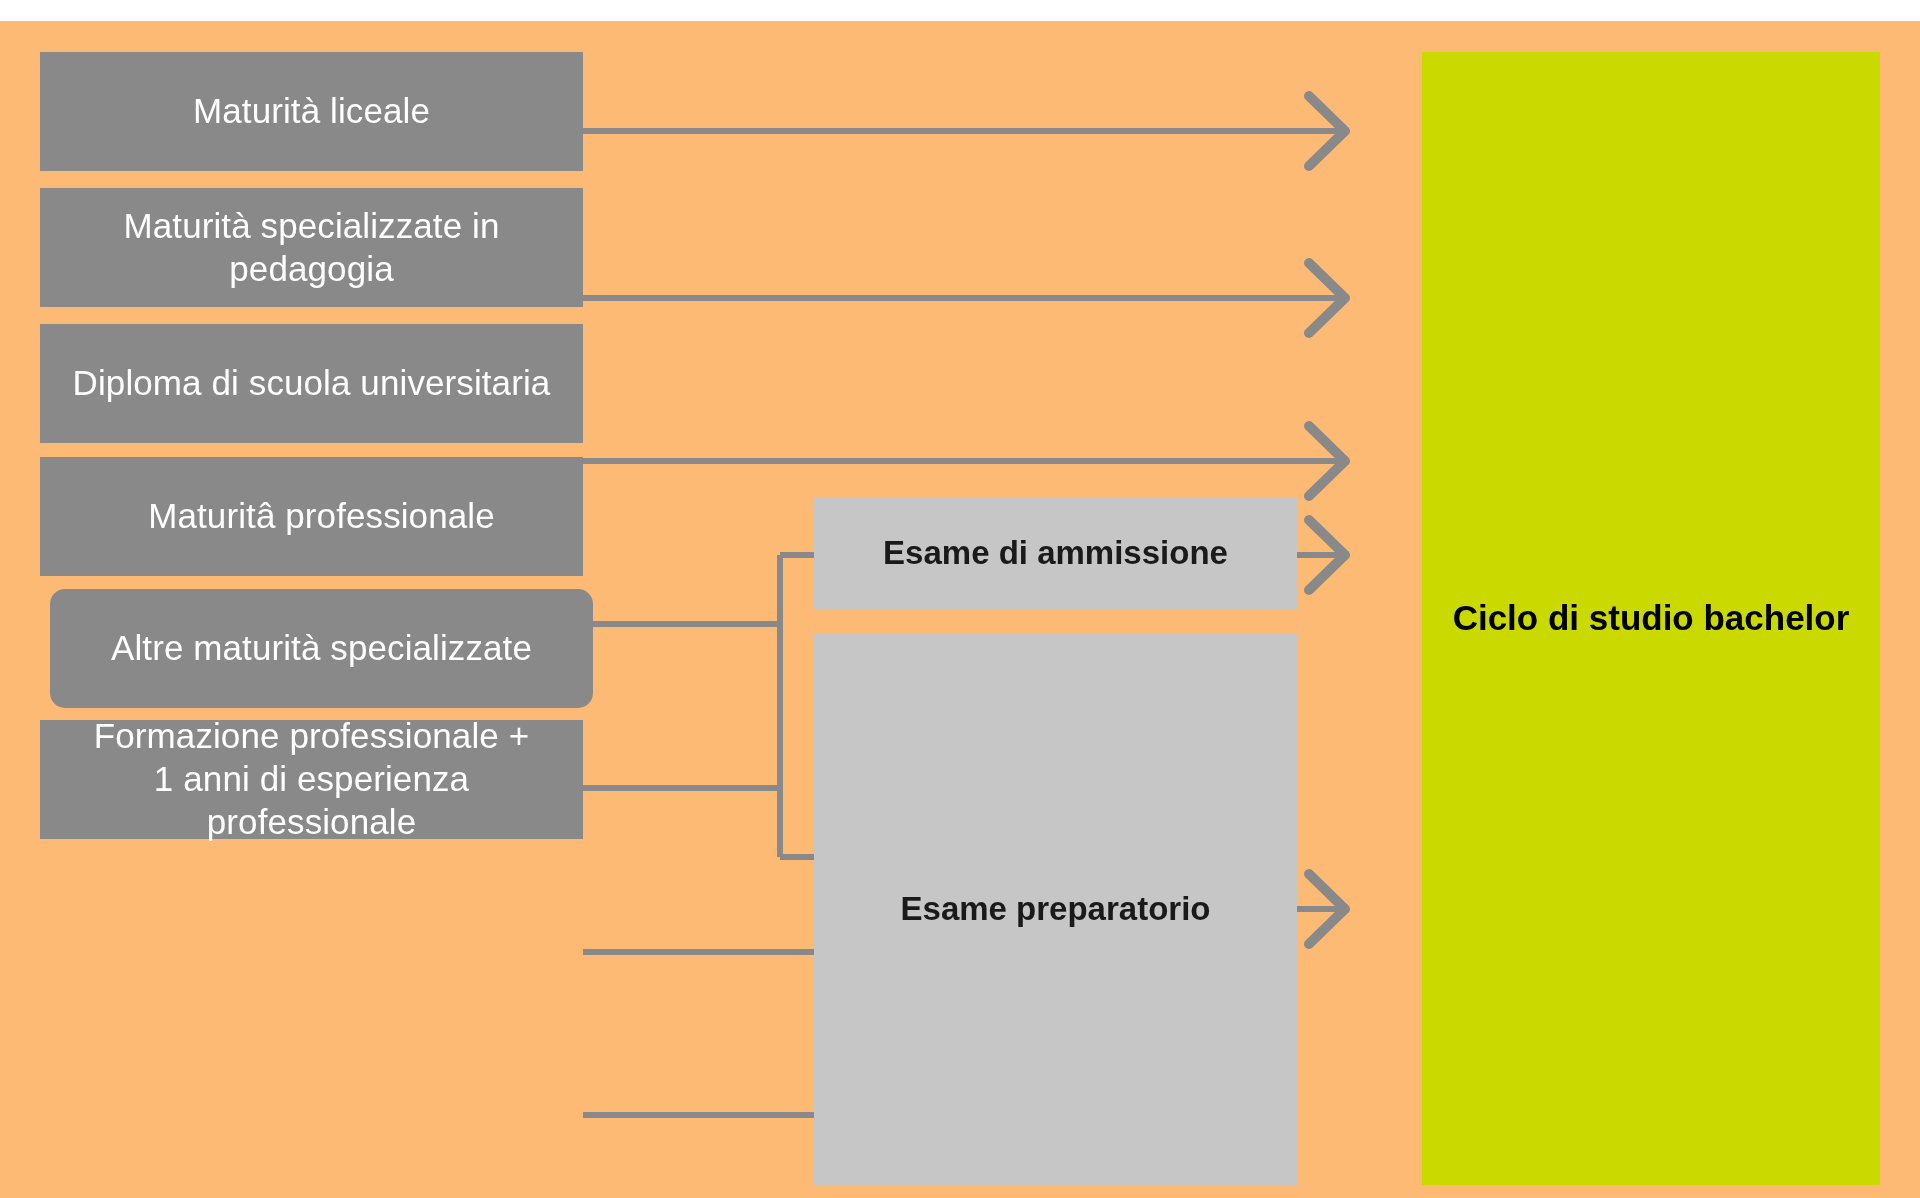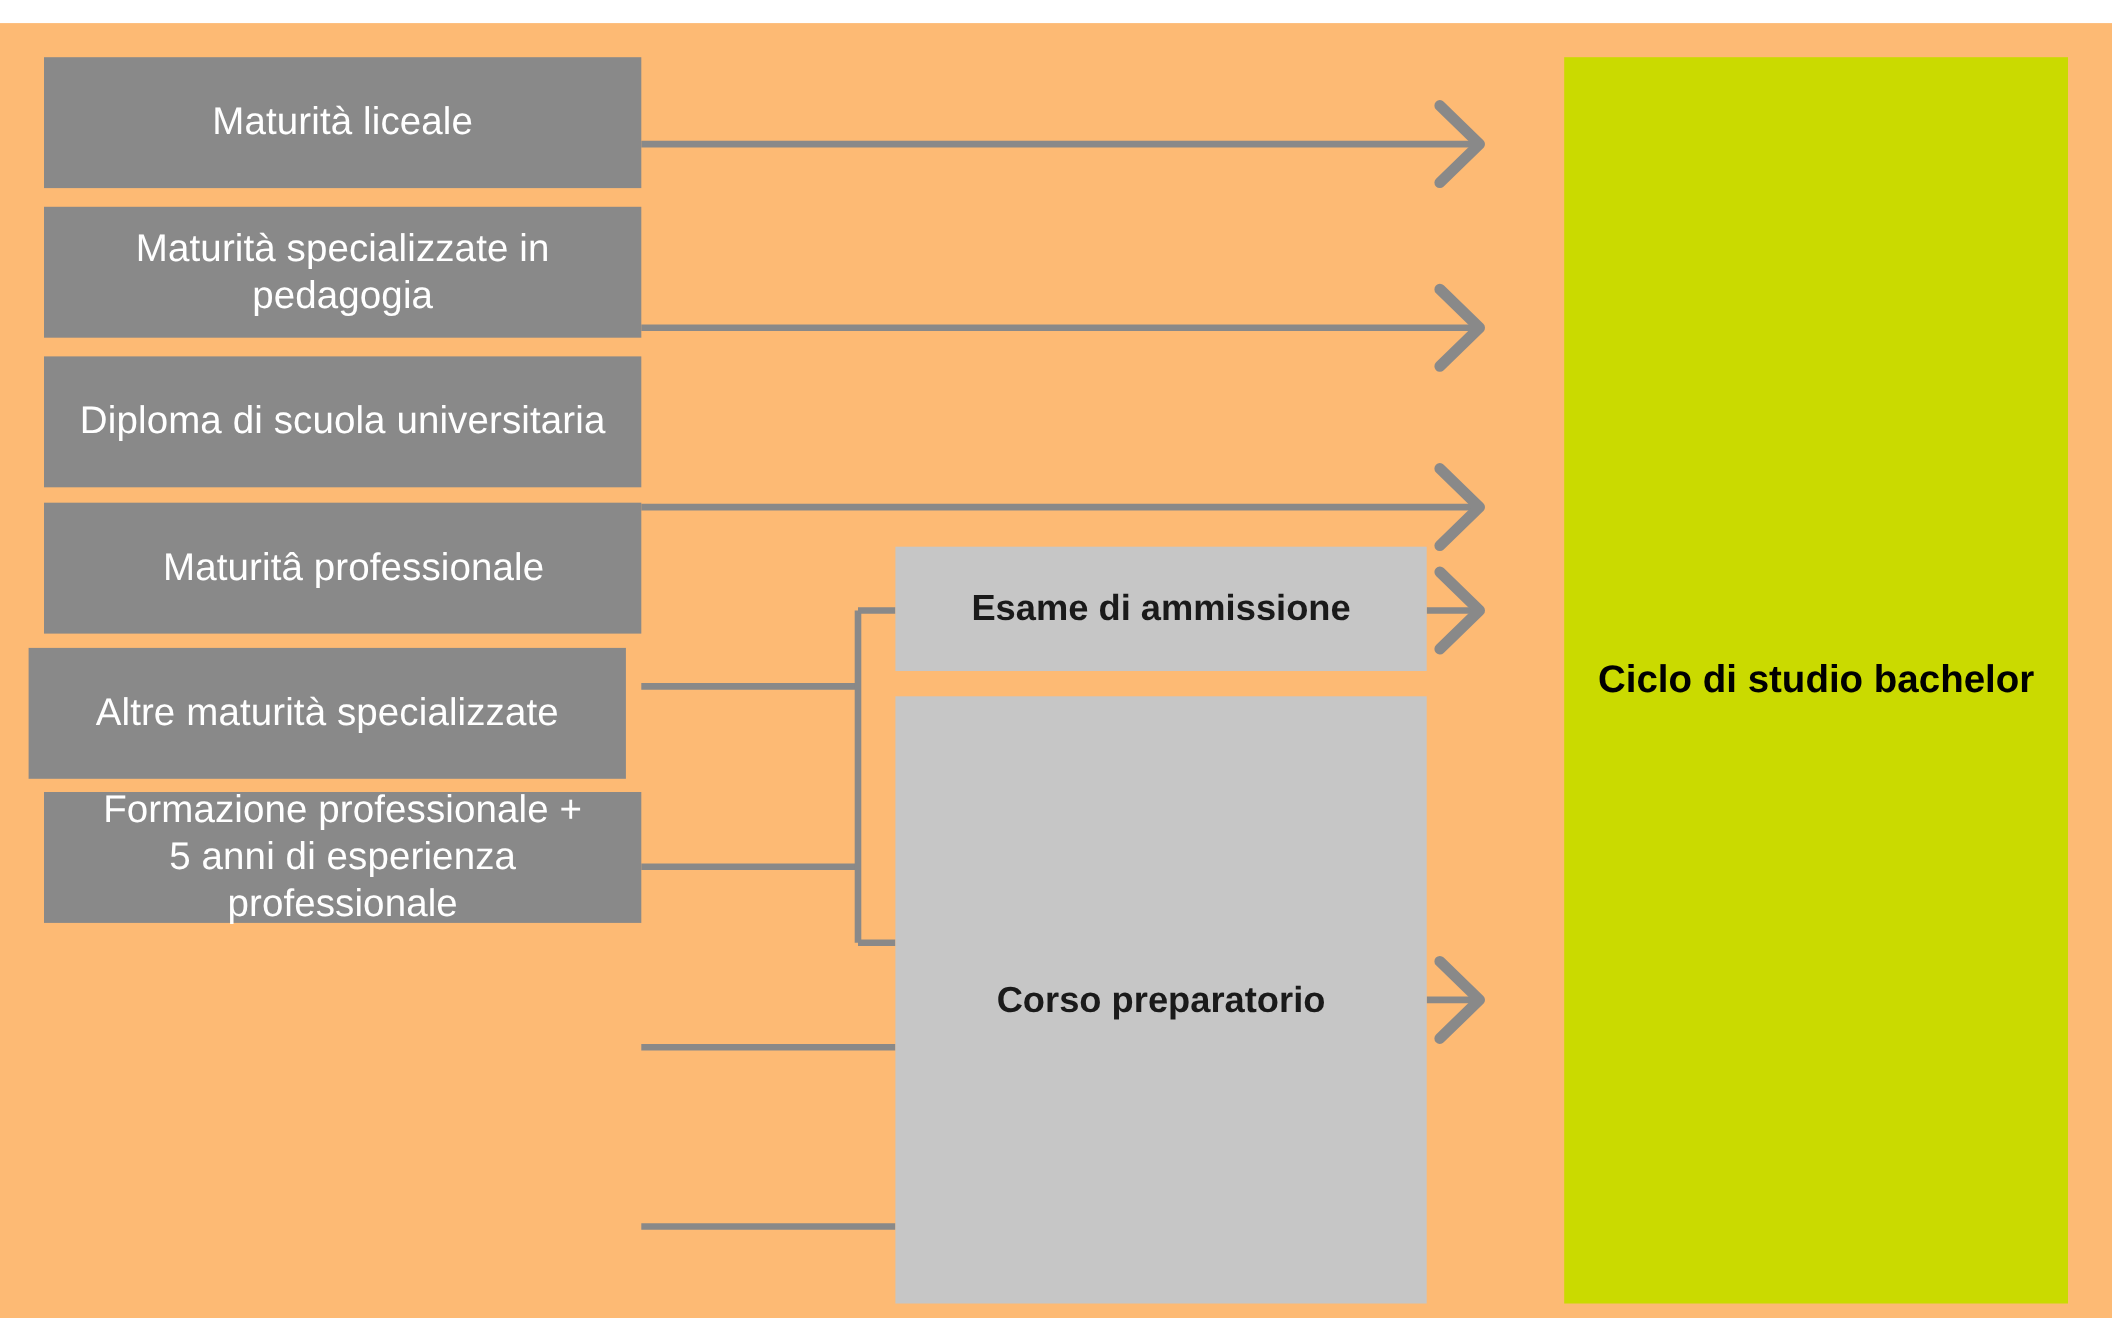--- a/index.html
+++ b/index.html
@@ -116,35 +116,35 @@
   </div>
 
   <div class="node node-source" style="left:40px; top:167px; width:543px; height:119px;">
     <span class="node-label">Maturità specializzate in pedagogia</span>
   </div>
 
   <div class="node node-source" style="left:40px; top:436px; width:543px; height:119px;padding-left:20px;">
     <span class="node-label">Maturitâ professionale</span>
   </div>
 
-  <div class="node node-source" style="left:26px; top:568px; width:543px; height:119px;">
+  <div class="node node-source" style="left:50px; top:568px; width:543px; height:119px;border-radius:15px;">
     <span class="node-label">Altre maturità specializzate</span>
   </div>
 
   <div class="node node-source" style="left:40px; top:699px; width:543px; height:119px;">
     <span class="node-label">Formazione professionale +
-5 anni di esperienza professionale</span>
+1 anni di esperienza professionale</span>
   </div>
 
 
   <div class="node node-mid" style="left:814px; top:476px; width:483px; height:113px;">
     <span class="node-label">Esame di ammissione</span>
   </div>
 
   <div class="node node-mid" style="left:814px; top:612px; width:483px; height:552px;">
-    <span class="node-label">Corso preparatorio</span>
+    <span class="node-label">Esame preparatorio</span>
   </div>
 
   <div class="node node-target" style="left:1422px; top:31px; width:458px; height:1133px;">
     <span class="node-label">Ciclo di studio bachelor</span>
   </div>
 
 </div>
 
 </body></html>

